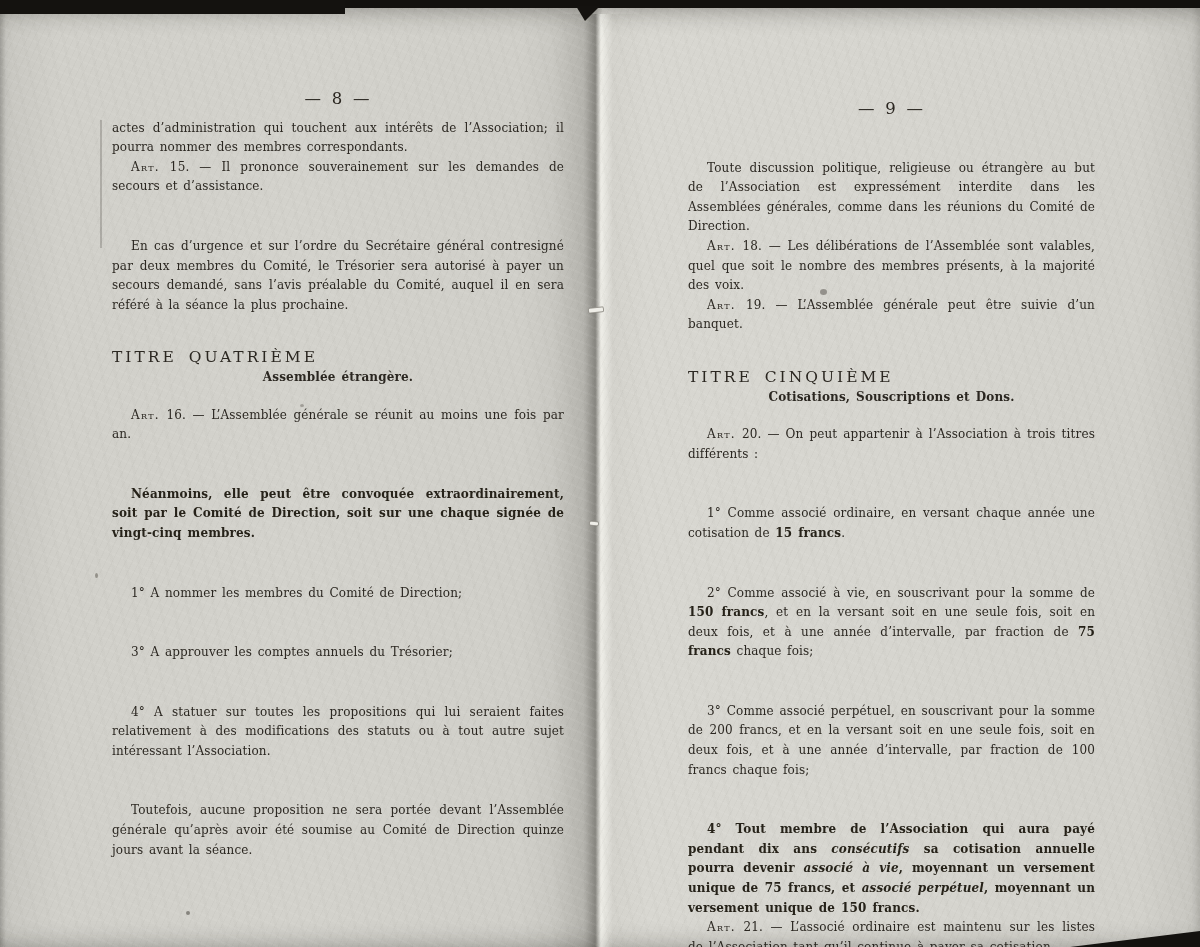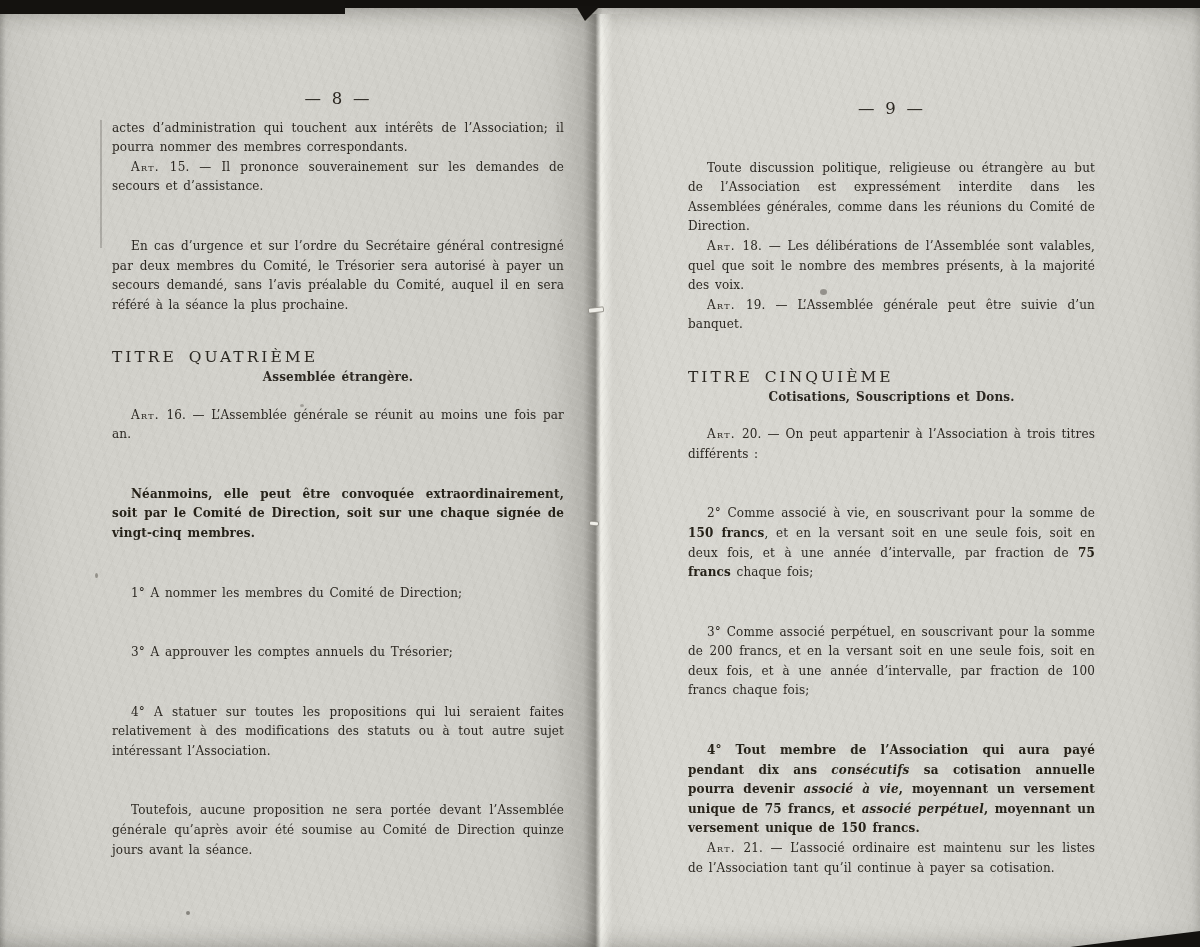--- a/index.html
+++ b/index.html
@@ -95,20 +95,21 @@
 
     <div class="page page-right">
       <div class="block b-pagenum">— 9 —</div>
       <div id="right-content">
           <div class="block b-body indent"><span>Toute discussion politique, religieuse ou étrangère au but de l’Association est expressément interdite dans les Assemblées générales, comme dans les réunions du Comité de Direction.</span></div>
           <div class="block b-art indent"><span class="sc">Art.</span><span> 18. — Les délibérations de l’Assemblée sont valables, quel que soit le nombre des membres présents, à la majorité des voix.</span></div>
           <div class="block b-art indent"><span class="sc">Art.</span><span> 19. — L’Assemblée générale peut être suivie d’un banquet.</span></div>
           <div class="block b-title"><span>TITRE CINQUIÈME</span></div>
           <div class="block b-subtitle"><span>Cotisations, Souscriptions et Dons.</span></div>
           <div class="block b-art indent"><span class="sc">Art.</span><span> 20. — On peut appartenir à l’Association à trois titres différents :</span></div>
+          <div class="block b-item indent"><span>1° Comme associé ordinaire, en versant chaque année une cotisation de </span><span class="bold">15 francs</span><span>.</span></div>
           <div class="block b-item indent"><span>2° Comme associé à vie, en souscrivant pour la somme de </span><span class="bold">150 francs</span><span>, et en la versant soit en une seule fois, soit en deux fois, et à une année d’intervalle, par fraction de </span><span class="bold">75 francs</span><span> chaque fois;</span></div>
           <div class="block b-item indent"><span>3° Comme associé perpétuel, en souscrivant pour la somme de 200 francs, et en la versant soit en une seule fois, soit en deux fois, et à une année d’intervalle, par fraction de 100 francs chaque fois;</span></div>
           <div class="block b-item indent bold"><span>4° Tout membre de l’Association qui aura payé pendant dix ans </span><span class="it">consécutifs</span><span> sa cotisation annuelle pourra devenir </span><span class="it">associé à vie</span><span>, moyennant un versement unique de 75 francs, et </span><span class="it">associé perpétuel</span><span>, moyennant un versement unique de 150 francs.</span></div>
           <div class="block b-art indent"><span class="sc">Art.</span><span> 21. — L’associé ordinaire est maintenu sur les listes de l’Association tant qu’il continue à payer sa cotisation.</span></div>
         </div>
     </div>
 
     <div class="stitch stitch1"></div>
     <div class="stitch stitch2"></div>
     <div class="speck speck1"></div>

